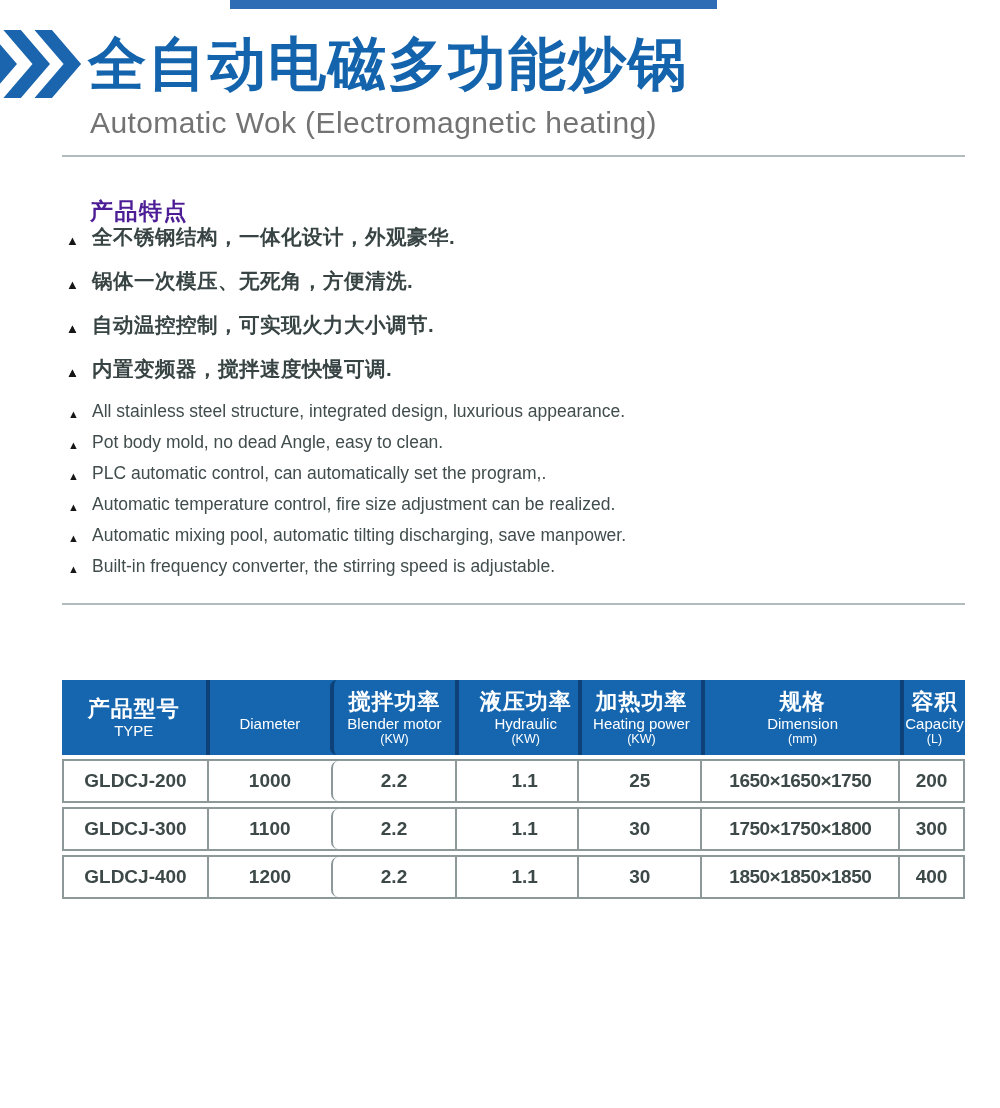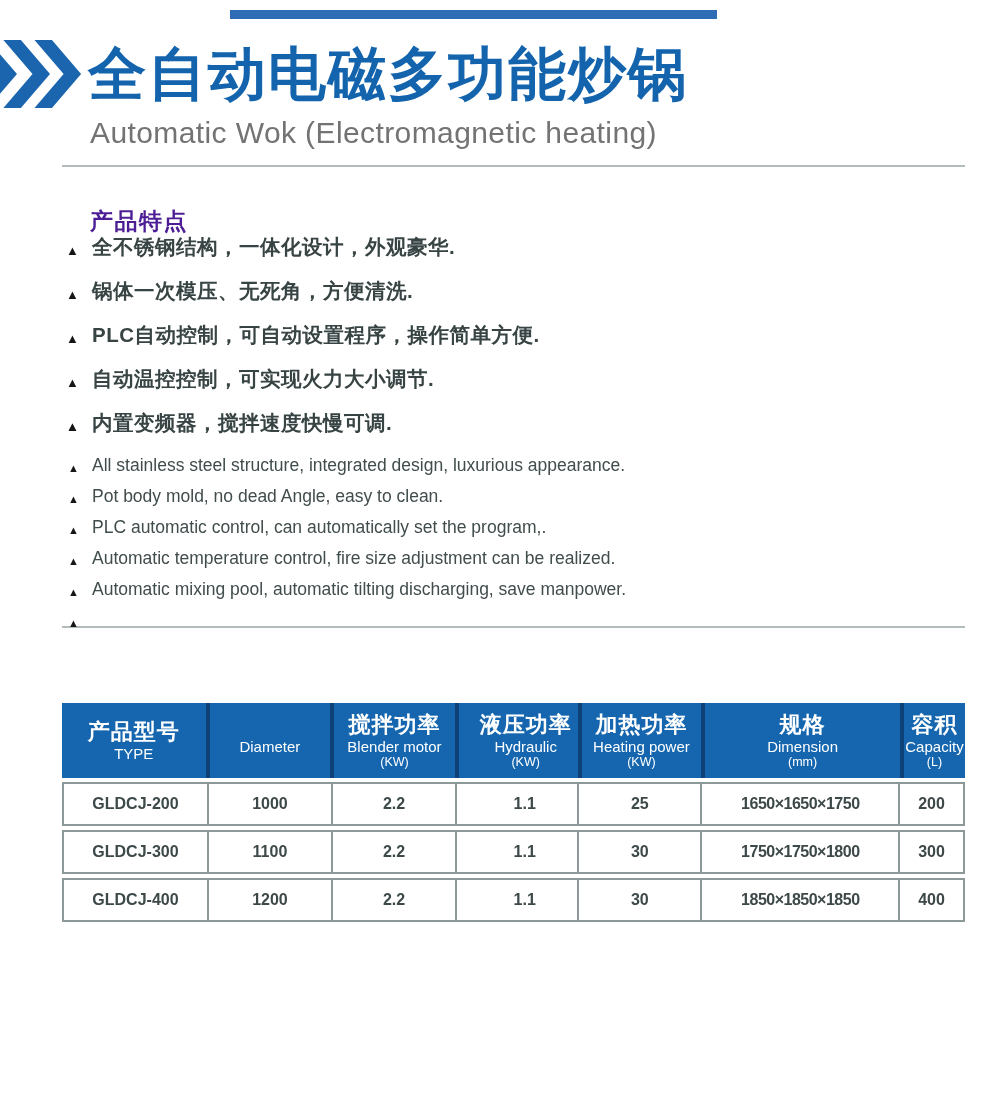--- a/index.html
+++ b/index.html
@@ -1,17 +1,17 @@
 <!DOCTYPE html>
 <html><head>
 <meta charset="utf-8">
 <style>
   html,body { margin:0; padding:0; background:#ffffff; }
   .page {
-    position:relative; width:1000px; height:940px; margin:10px auto;
+    position:relative; width:1000px; height:940px; margin:0 auto;
     background:#ffffff; overflow:hidden;
     font-family:"Liberation Sans","DejaVu Sans",sans-serif;
   }
   .top-bar { position:absolute; left:230px; top:0; width:487px; height:9px; background:#2e6cb5; }
 
   .header-sec { position:relative; padding-top:30px; }
   .chevrons { position:absolute; left:0; top:30px; width:100px; height:68px; }
   .titles { margin-left:88px; }
   .title-zh { margin:0; font-size:58px; line-height:68px; font-weight:800;
               color:#1464ad; letter-spacing:2px; white-space:nowrap; }
@@ -40,23 +40,23 @@
   .th { box-sizing:border-box; display:flex; flex-direction:column; justify-content:center;
         align-items:center; color:#ffffff; border-left:4px solid #0e4177; text-align:center; }
   .th:first-child { border-left:none; }
   .th .zh { font-size:22px; line-height:26px; font-weight:700; letter-spacing:1px; }
   .th .en { font-size:15px; line-height:16px; margin-top:1px; font-weight:400; }
   .th .unit { font-size:12.5px; line-height:15px; font-weight:400; }
 
   .trow { display:flex; height:44px; margin-top:4px; background:#ffffff;
           border:2px solid #8d9999; box-sizing:border-box; }
   .td { box-sizing:border-box; display:flex; align-items:center; justify-content:center;
-        border-left:2px solid #8d9999; font-size:16px; font-weight:600; color:#3d4848; }
+        border-left:2px solid #8d9999; font-size:19px; font-weight:600; color:#3d4848; }
   .td:first-child { border-left:none; }
-  .c1 { width:15.9%; } .c2 { width:13.8%;gap:44px; } .c3 { width:13.8%; } .c4 { width:13.6%;padding-left:15px; }
+  .c1 { width:15.9%; } .c2 { width:13.8%;gap:44px; } .c3 { width:13.8%;border-radius:7px; } .c4 { width:13.6%;padding-left:15px; }
   .c5 { width:13.7%; } .c6 { width:22%; } .c7 { width:7.2%; }
   .td.c6 { letter-spacing:-0.5px; }
 </style>
 </head>
 <body>
 
 <div class="page">
 
   <div class="top-bar"></div>
 
@@ -75,33 +75,33 @@
   </div>
 
   <hr class="rule">
 
   <div class="features">
     <h3 class="features-heading">产品特点</h3>
 
     <ul class="feat feat-zh">
       <li><span class="tri">▲</span><span>全不锈钢结构，一体化设计，外观豪华.</span></li>
       <li><span class="tri">▲</span><span>锅体一次模压、无死角，方便清洗.</span></li>
-      <li><span class="tri">▲</span><span>PLC自动控制，可自动设置程序，操作简单方便.</span></li>
+      <li><span class="tri">▲</span></li>
       <li><span class="tri">▲</span><span>自动温控控制，可实现火力大小调节.</span></li>
       <li><span class="tri">▲</span></li>
       <li><span class="tri">▲</span><span>内置变频器，搅拌速度快慢可调.</span></li>
     </ul>
 
     <ul class="feat feat-en">
       <li><span class="tri">▲</span><span>All stainless steel structure, integrated design, luxurious appearance.</span></li>
       <li><span class="tri">▲</span><span>Pot body mold, no dead Angle, easy to clean.</span></li>
       <li><span class="tri">▲</span><span>PLC automatic control, can automatically set the program,.</span></li>
       <li><span class="tri">▲</span><span>Automatic temperature control, fire size adjustment can be realized.</span></li>
       <li><span class="tri">▲</span><span>Automatic mixing pool, automatic tilting discharging, save manpower.</span></li>
-      <li><span class="tri">▲</span></li>
+      <li><span class="tri">▲</span><span>Built-in frequency converter, the stirring speed is adjustable.</span></li>
     </ul>
   </div>
 
   <hr class="rule rule2">
 
   <div class="spec">
     <div class="thead">
       <div class="th c1">
         <span class="zh">产品型号</span>
         <span class="en">TYPE</span>

